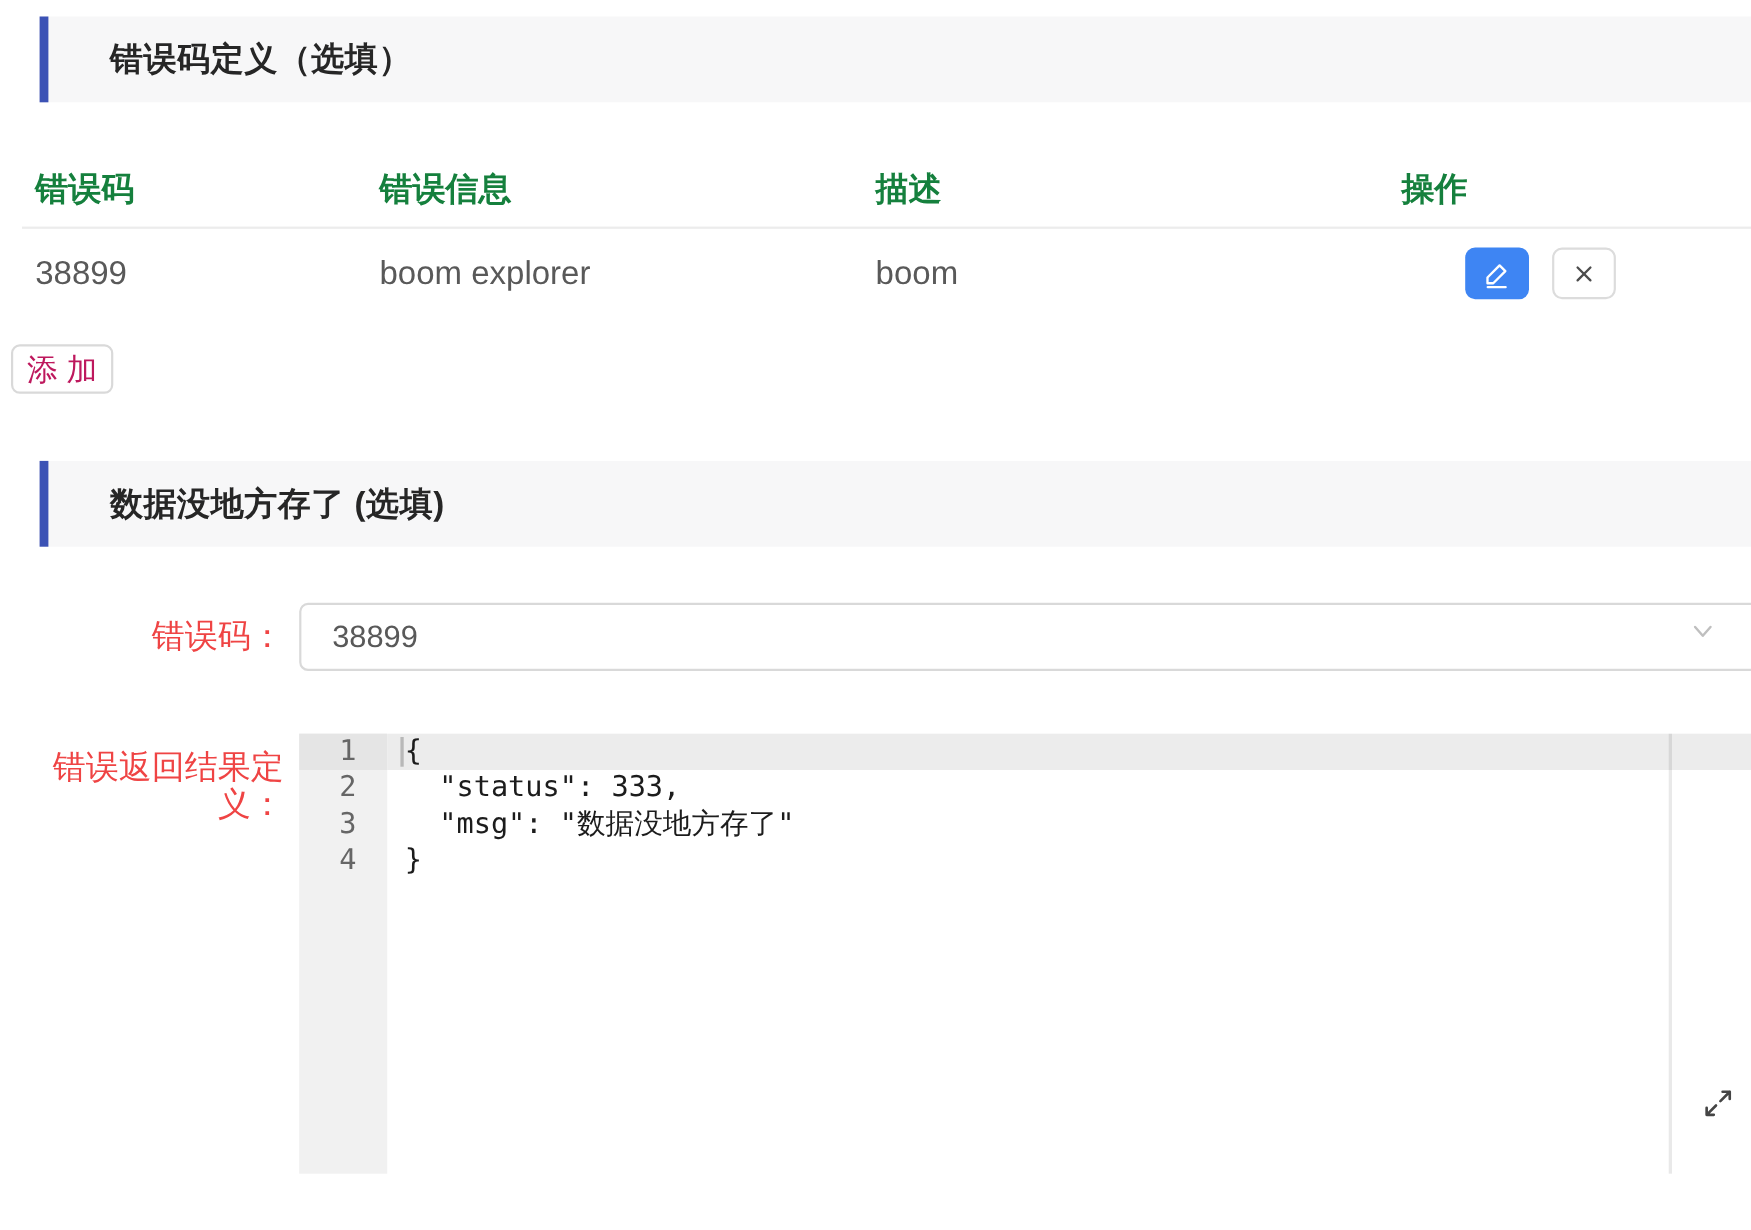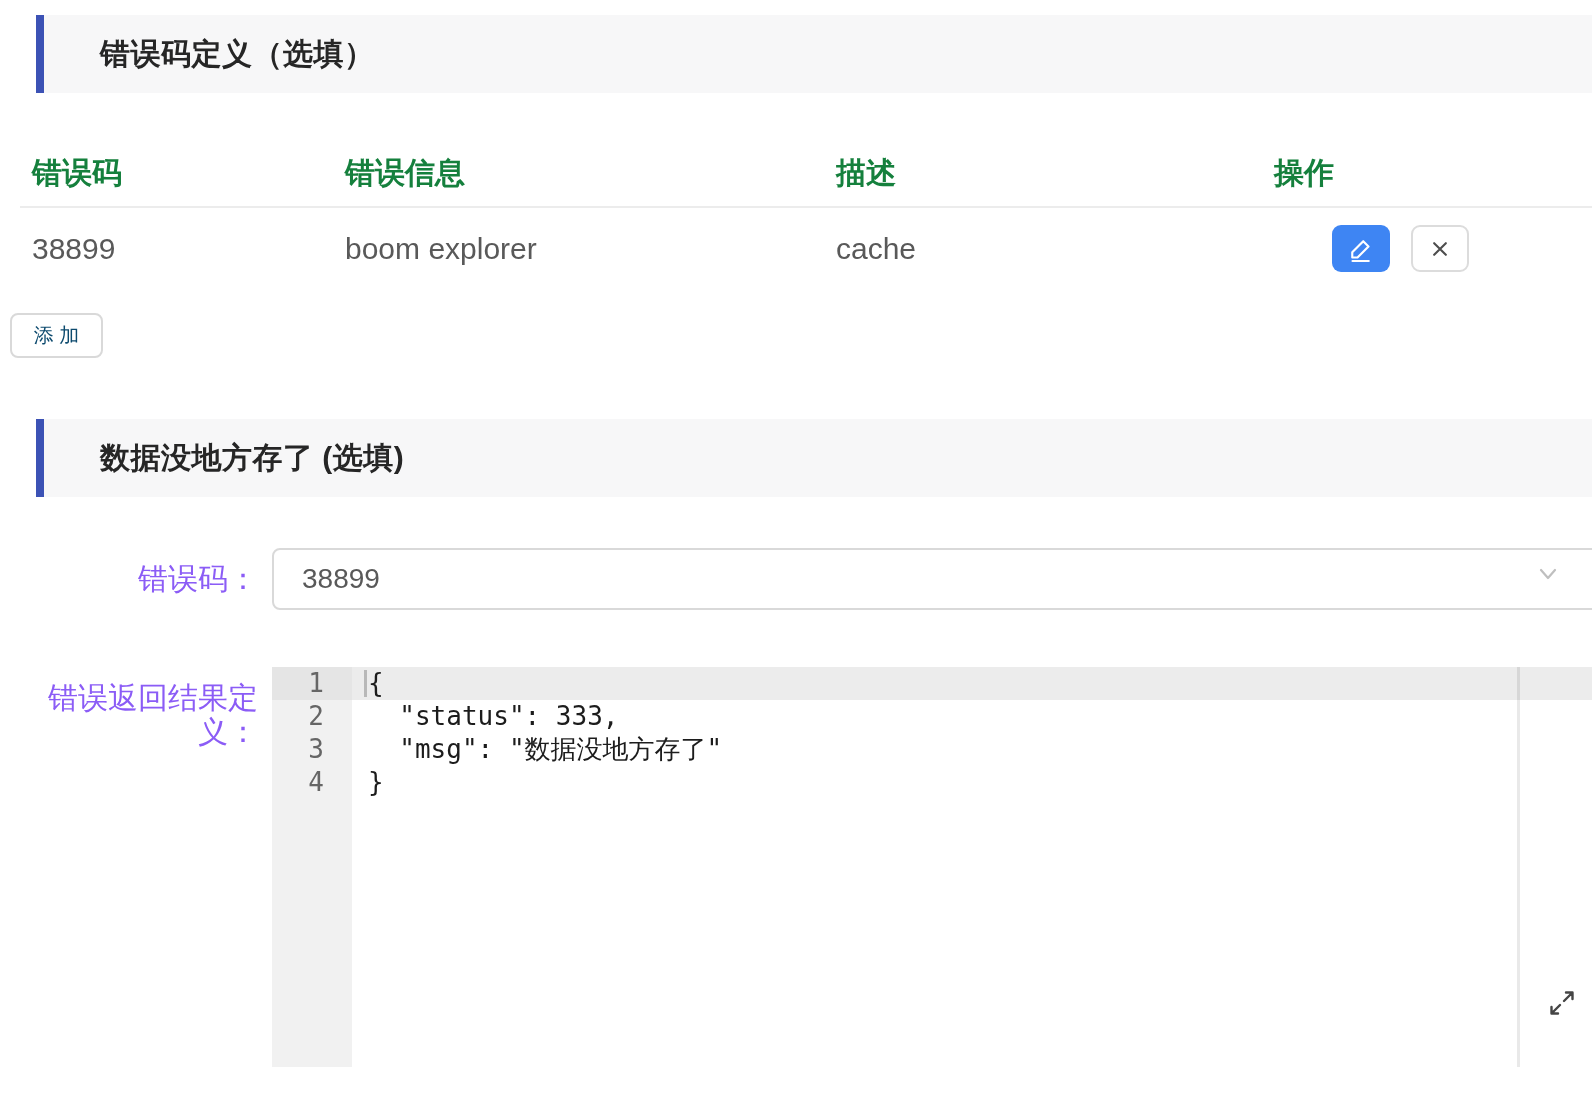--- a/index.html
+++ b/index.html
@@ -28,42 +28,42 @@
   .section-band .title{
     padding-left:56px;font-size:30px;font-weight:700;color:#262626;
     letter-spacing:0.5px;
   }
   .band-1{top:15px;}
   .band-2{top:419px;}
 
   
   .th{top:145px;height:55px;line-height:55px;font-size:30px;font-weight:700;color:#15803d;}
   .td{top:221px;height:55px;line-height:55px;font-size:30px;color:#595959;}
-  .c1{left:32px;} .c2{left:345px;} .c3{left:836px;} .c4{left:1274px;}
+  .c1{left:32px;} .c2{left:345px;} .c3{left:796px;} .c4{left:1274px;}
   .divider{top:206px;left:20px;width:1572px;height:2px;background:#ececec;}
 
   .icon-btn{
     top:225px;width:58px;height:47px;border-radius:9px;
     display:flex;align-items:center;justify-content:center;
     cursor:pointer;border:none;background:none;
   }
   .edit-btn{left:1332px;background:var(--primary-blue);}
   .del-btn{left:1411px;background:#fff;border:2px solid #dcdcdc;}
 
   .add-btn{
     left:10px;top:313px;width:93px;height:45px;
     background:#fff;border:2px solid var(--border-gray);border-radius:8px;
-    font-size:20px;color:#0c4a6e;cursor:pointer;
+    font-size:28px;color:#be185d;cursor:pointer;
     font-family:"Liberation Sans","DejaVu Sans",sans-serif;
     display:flex;align-items:center;justify-content:center;
   }
 
   
   .field-label{
-    left:0;width:258px;text-align:right;font-size:30px;color:#8b5cf6;
+    left:0;width:258px;text-align:right;font-size:30px;color:#ef4444;
   }
   .label-code{top:548px;height:62px;line-height:62px;}
   .label-example{top:681px;height:34px;line-height:34px;}
 
   .select-box{
     left:272px;top:548px;width:1328px;height:62px;
     border:2px solid var(--border-gray);border-radius:8px;background:#fff;
     display:flex;align-items:center;cursor:pointer;
   }
   .select-box .value{padding-left:28px;font-size:28px;color:#595959;}
@@ -100,21 +100,21 @@
 
 <div class="abs th c1">错误码</div>
 <div class="abs th c2">错误信息</div>
 <div class="abs th c3">描述</div>
 <div class="abs th c4">操作</div>
 
 <div class="abs divider"></div>
 
 <div class="abs td c1">38899</div>
 <div class="abs td c2">boom explorer</div>
-<div class="abs td c3">cache</div>
+<div class="abs td c3">boom</div>
 
 <button class="abs icon-btn edit-btn">
   <span style="display:flex;">
     <svg width="30" height="30" viewBox="0 0 24 24">
       <g fill="none" stroke="#ffffff" stroke-width="1.7" stroke-linecap="round" stroke-linejoin="round">
         <path d="M13.8 5.8l4.2 4.2L9.2 18.8H5v-4.2z"></path>
         <path d="M5.2 21.6h13"></path>
       </g>
     </svg>
   </span>

